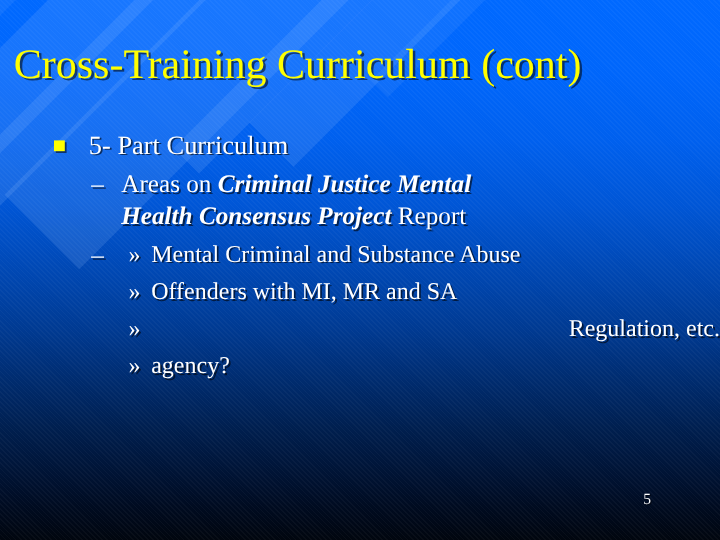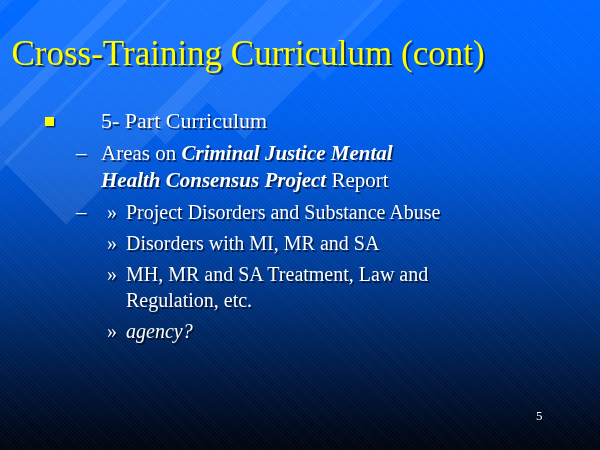--- a/index.html
+++ b/index.html
@@ -97,21 +97,21 @@
   }
 
   .marker {
     position: absolute;
     display: inline-block;
     text-align: left;
   }
 
   
   .lvl1 {
-    padding-left: 101px;
+    padding-left: 74px;
     font-size: 22px;
     line-height: 30px;
     margin-bottom: 4px;
   }
   .lvl1 .sq {
     left: 45px;
     top: 11px;
     width: 9px;
     height: 9px;
     background: #ffff00;
@@ -189,40 +189,39 @@
     <div class="line cont lvl2" style="padding-left:101px;">
       <span class="bolditalic">Health Consensus Project</span><span> Report</span>
     </div>
 
     <div class="line lvl2" style="margin-top:5px;">
       <span class="marker">–</span>
     </div>
 
     <div class="line lvl3">
       <span class="marker">»</span>
-      <span>Project Disorders and Substance Abuse</span>
-    </div>
-
-    <div class="line lvl3">
-      <span class="marker">»</span>
-      <span>Disorders with MI, MR and SA</span>
-    </div>
-
-    <div class="line lvl3">
-      <span class="marker">»</span>
-      <span>MH, MR and SA Treatment, Law and</span>
+      <span>Mental Criminal and Substance Abuse</span>
+    </div>
+
+    <div class="line lvl3">
+      <span class="marker">»</span>
+      <span>Offenders with MI, MR and SA</span>
+    </div>
+
+    <div class="line lvl3">
+      <span class="marker">»</span>
+    </div>
+    <div class="line cont lvl3" style="margin-top:0;text-align:right;">
+      <span>Regulation, etc.</span>
+    </div>
+
+    <div class="line lvl3">
+      <span class="marker">»</span>
     </div>
     <div class="line cont lvl3" style="margin-top:0;">
-      <span>Regulation, etc.</span>
-    </div>
-
-    <div class="line lvl3">
-      <span class="marker">»</span>
-    </div>
-    <div class="line cont lvl3" style="margin-top:0;font-style:italic;">
       <span>agency?</span>
     </div>
 
   </div>
 
   <div class="pagenum">5</div>
 
 </div>
 
 </body></html>

